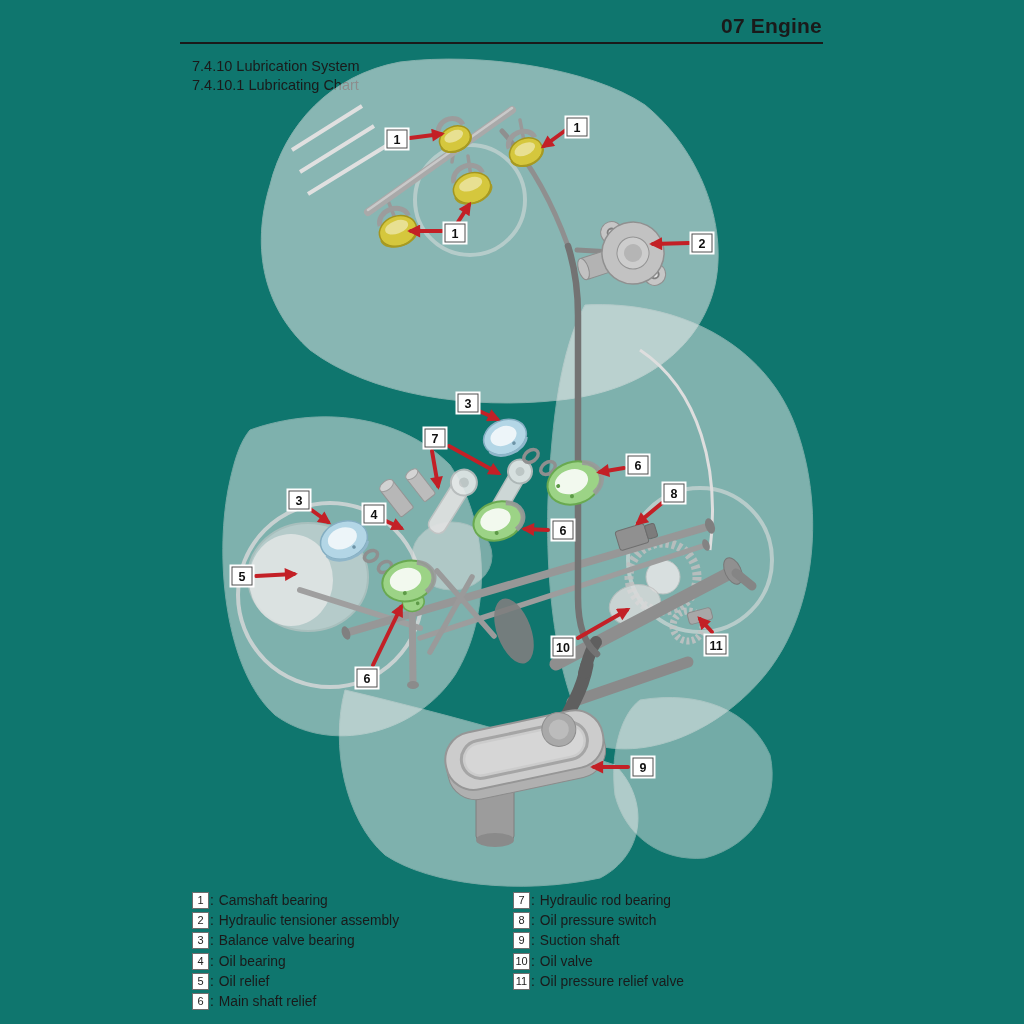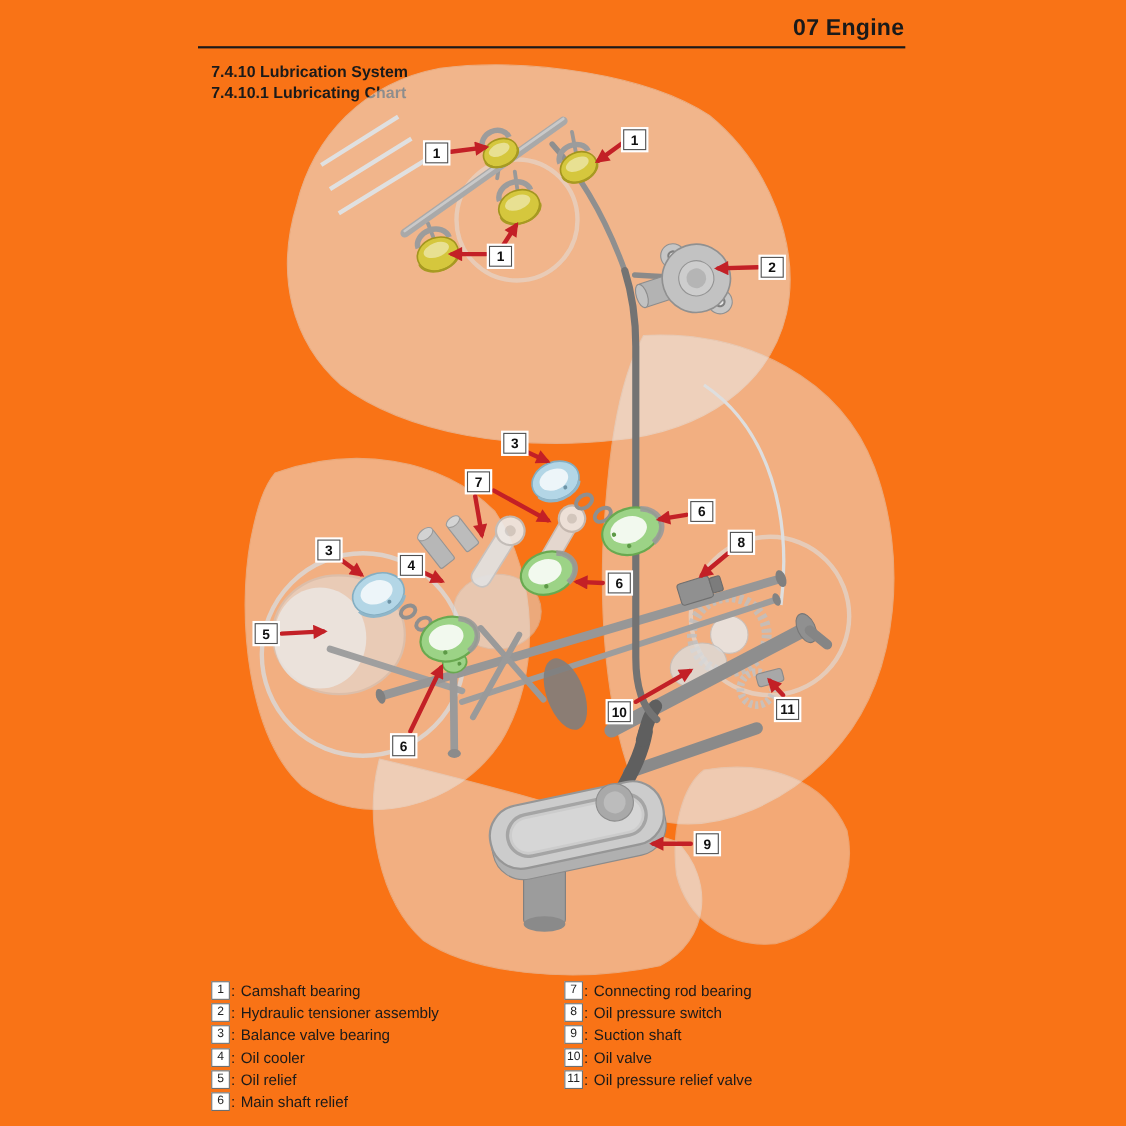--- a/index.html
+++ b/index.html
@@ -1,22 +1,22 @@
 <!DOCTYPE html>
 <html><head>
 <meta charset="utf-8">
 <style>
   html,body{margin:0;padding:0;background:#fff;}
-  .page{position:relative;width:1024px;height:1024px;background:#f97316;overflow:hidden;
+  .page{position:relative;width:1024px;height:1024px;background:#0f766e;overflow:hidden;
         font-family:"Liberation Sans",sans-serif;color:#1a1a1a;}
   .header-title{position:absolute;top:14px;left:0;width:822px;text-align:right;
         font-size:21px;font-weight:bold;letter-spacing:.2px;}
   .header-rule{position:absolute;top:42px;left:180px;width:643px;height:0;
         border-top:2.5px solid #1a1a1a;}
-  .headings{position:absolute;left:192px;top:57px;font-size:14.5px;font-weight:bold;
+  .headings{position:absolute;left:192px;top:57px;font-size:14.5px;font-weight:normal;
         line-height:18.5px;}
   svg.diag{position:absolute;left:0;top:0;}
   .co{position:absolute;min-width:21px;height:19px;padding:0 2px;box-sizing:border-box;
         background:#fff;border:1.5px solid #4f4f4f;box-shadow:0 0 0 2px #ffffff;
         display:flex;align-items:center;justify-content:center;
         font-size:12.5px;font-weight:bold;color:#111;z-index:5;
         transform:translate(-50%,-50%);}
   .legend{position:absolute;top:892px;left:192px;display:flex;z-index:4;}
   .legend-col{width:321px;}
   .legend-row{display:flex;align-items:center;margin-bottom:3.2px;font-size:13.8px;
@@ -279,38 +279,38 @@
           <span>Hydraulic tensioner assembly</span>
       </div>
       <div class="legend-row">
         <span class="lbox">3</span>
           <span class="lsep">:</span>
           <span>Balance valve bearing</span>
       </div>
       <div class="legend-row">
         <span class="lbox">4</span>
           <span class="lsep">:</span>
-          <span>Oil cooler</span>
+          <span>Oil bearing</span>
       </div>
       <div class="legend-row">
         <span class="lbox">5</span>
           <span class="lsep">:</span>
           <span>Oil relief</span>
       </div>
       <div class="legend-row">
         <span class="lbox">6</span>
           <span class="lsep">:</span>
           <span>Main shaft relief</span>
       </div>
     </div>
     <div class="legend-col">
       <div class="legend-row">
         <span class="lbox">7</span>
           <span class="lsep">:</span>
-          <span>Connecting rod bearing</span>
+          <span>Hydraulic rod bearing</span>
       </div>
       <div class="legend-row">
         <span class="lbox">8</span>
           <span class="lsep">:</span>
           <span>Oil pressure switch</span>
       </div>
       <div class="legend-row">
         <span class="lbox">9</span>
           <span class="lsep">:</span>
           <span>Suction shaft</span>

